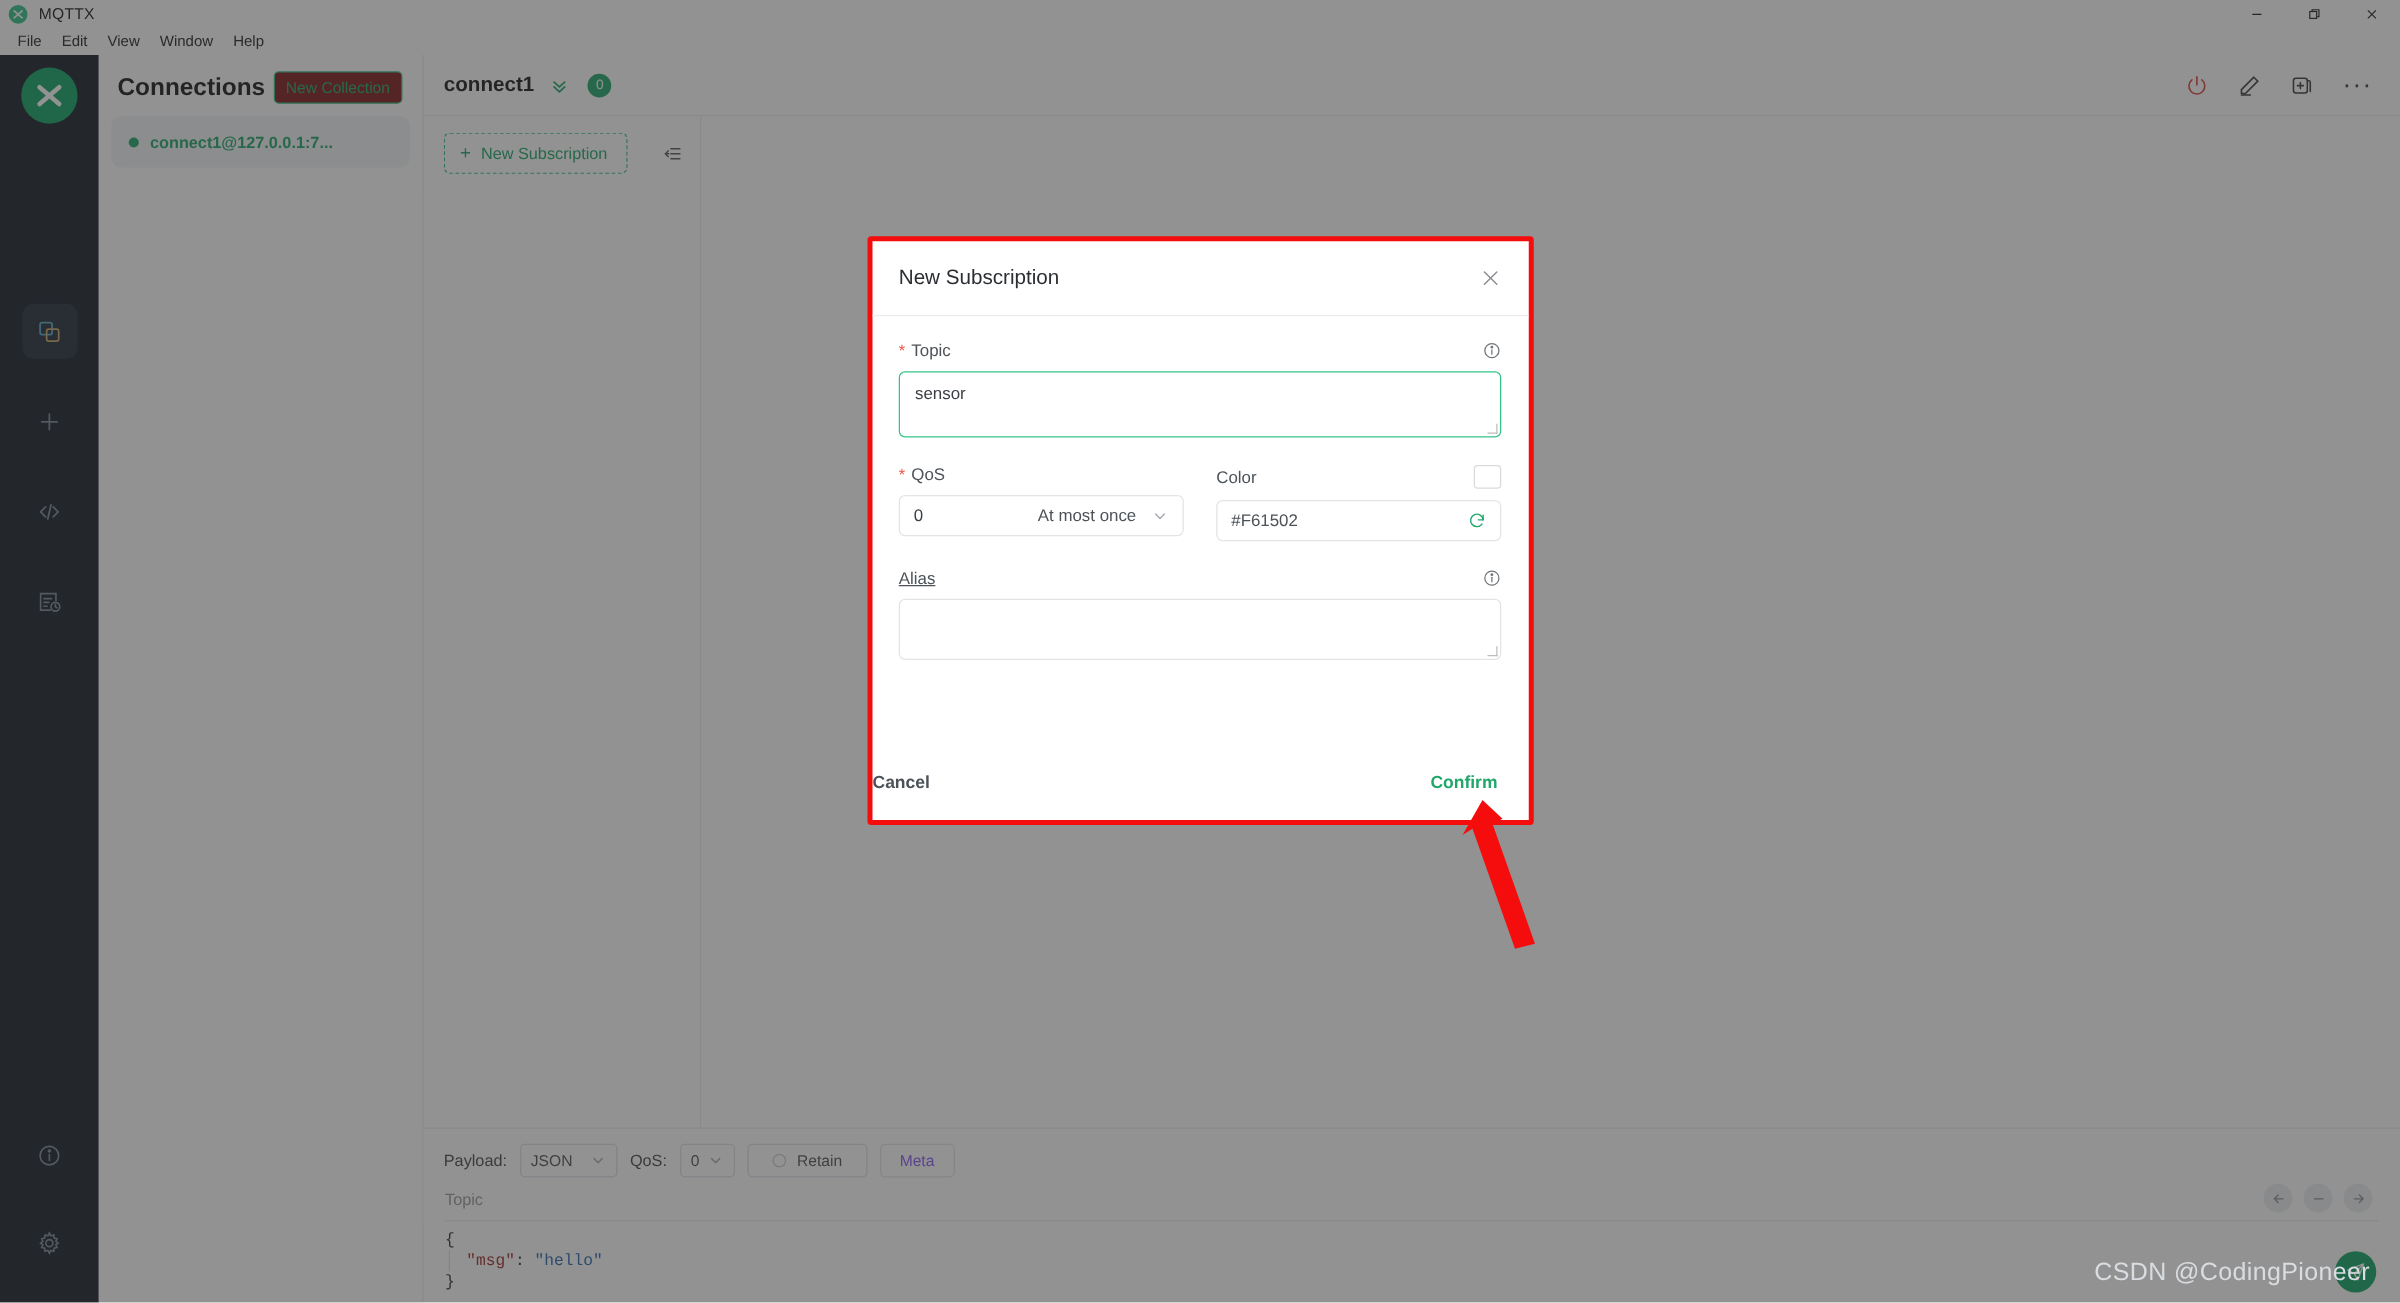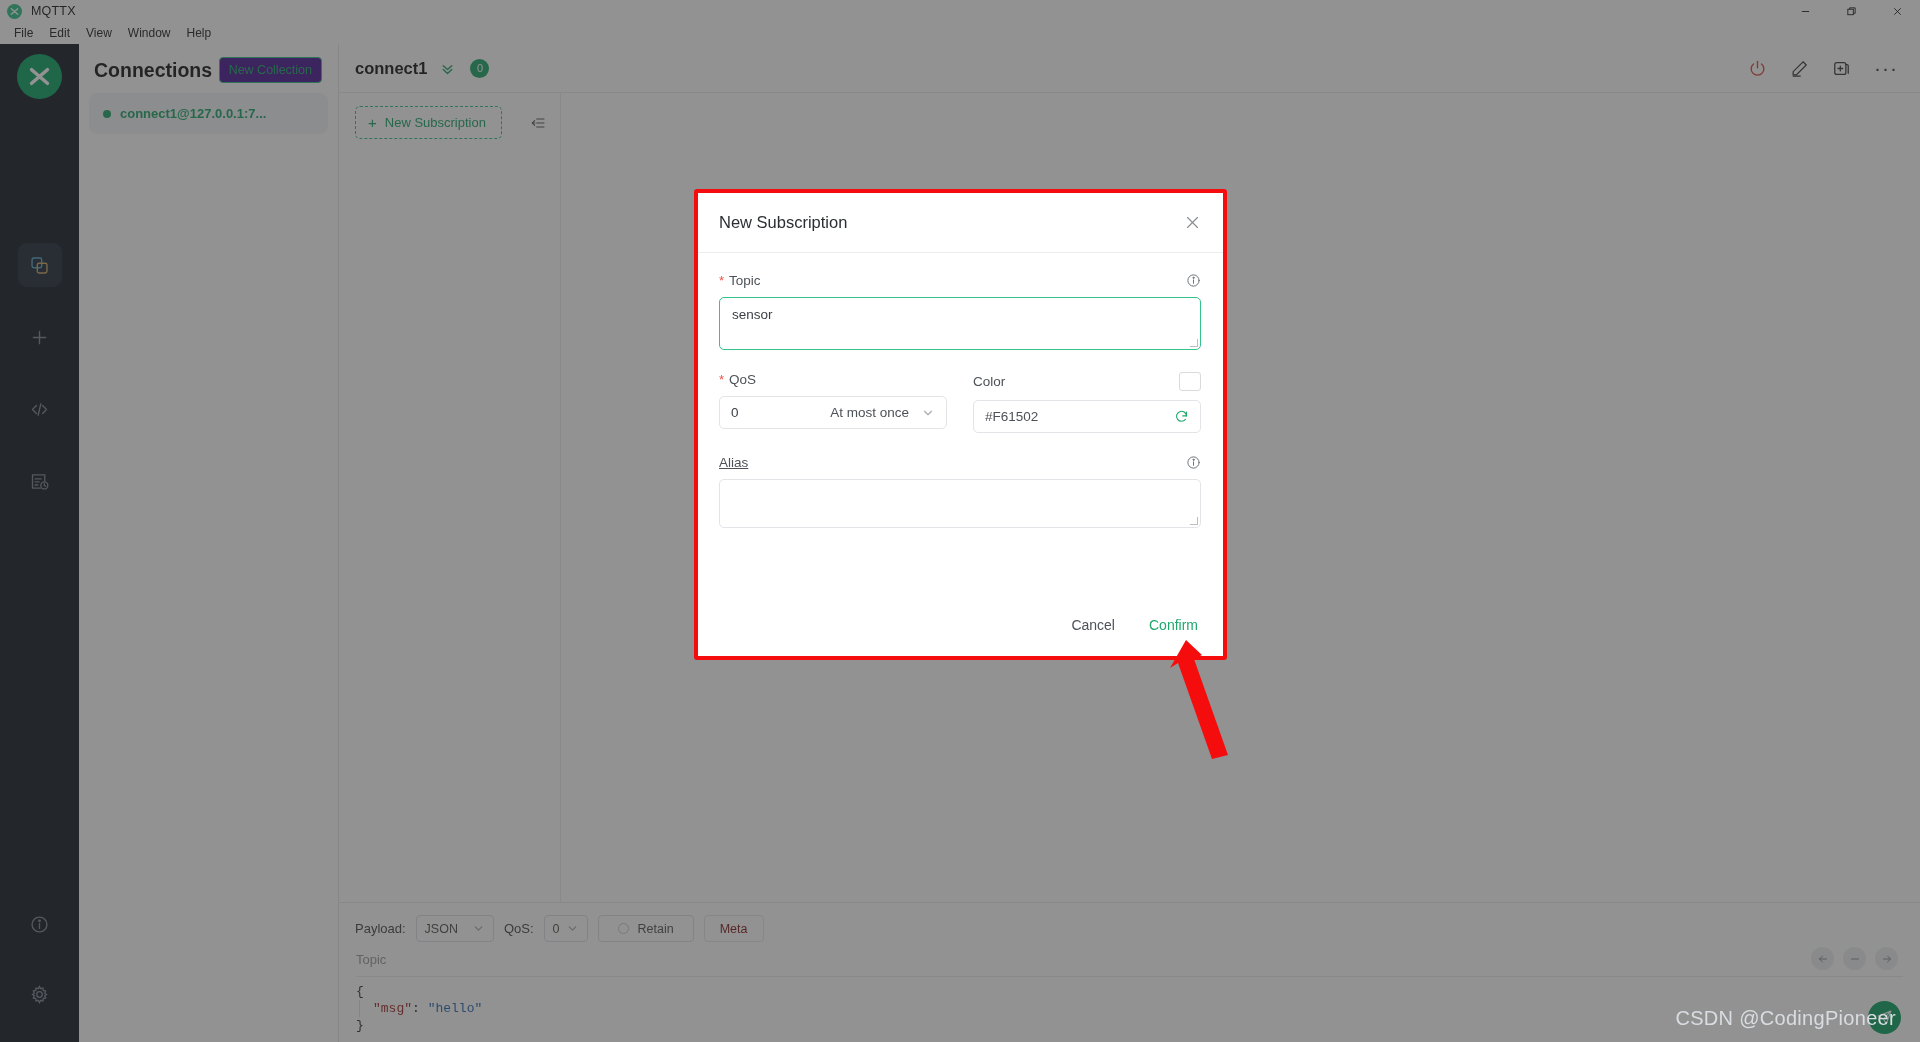--- a/index.html
+++ b/index.html
@@ -69,21 +69,21 @@
   .conn-panel {
     position: absolute; top: 44px; left: 79px; width: 260px; height: 998px;
     background: #ffffff; border-right: 1px solid #e9e9e9;
   }
   .conn-head {
     display: flex; align-items: center; padding: 13px 16px 0 15px;
   }
   .conn-title { font-size: 19.5px; font-weight: bold; color: #1b1b1b; }
   .new-collection {
     margin-left: auto; border: 1px solid #34c388; color: #21a76b;
-    border-radius: 4px; font-size: 12.5px; padding: 5px 9px; background: #4c1d95;
+    border-radius: 4px; font-size: 12.5px; padding: 5px 9px; background: #7f1d1d;
   }
   .conn-list { padding: 10px 10px 0 10px; }
   .conn-item {
     display: flex; align-items: center; gap: 9px;
     background: #f2f4f6; border-radius: 8px;
     padding: 13px 14px; font-size: 13px; color: #21a76b; font-weight: 600;
   }
   .conn-dot { width: 8px; height: 8px; border-radius: 50%; background: #21a76b; flex: none; }
 
   
@@ -165,21 +165,21 @@
   .sel-qos { min-width: 44px; gap: 6px; }
   .retain-box {
     border: 1px solid #dcdfe6; border-radius: 4px; height: 27px;
     display: flex; align-items: center; padding: 0 19px; gap: 9px;
     font-size: 12.5px; color: #555;
   }
   .radio-o { width: 11px; height: 11px; border-radius: 50%; border: 1px solid #c9ccd2; }
   .meta-box {
     border: 1px solid #e6e6e6; border-radius: 4px; height: 27px;
     display: flex; align-items: center; padding: 0 15px;
-    font-size: 12.5px; color: #7f1d1d;
+    font-size: 12.5px; color: #8b5cf6;
   }
   .pub-topic { padding: 10px 0 0 17px; font-size: 13px; color: #9b9b9b; }
   .pub-topic-chev { position: absolute; right: 22px; top: 48px; color: #9aa0a6; }
   .pub-topic-chev svg { width: 14px; height: 14px; }
   .pub-divider { margin: 9px 17px 0 17px; height: 1px; background: #ececec; }
   .pub-code {
     padding: 6px 0 0 17px; font-family: "Liberation Mono", monospace;
     font-size: 13px; line-height: 17px; color: #333;
   }
   .pub-code .ln { display: block; }
@@ -250,22 +250,22 @@
   .sel-field .arrow svg { width: 14px; height: 14px; }
   .refresh-ico { margin-left: auto; color: #21a76b; display: flex; }
   .refresh-ico svg { width: 15px; height: 15px; }
   .alias-label { margin-top: 22px; text-decoration: underline; }
   .alias-input {
     margin-top: 9px; height: 49px; border: 1px solid #e2e4e8; border-radius: 5px;
     background: #fff; position: relative;
   }
   .dlg-foot {
     position: absolute; left: 0; right: 0; bottom: 0; height: 62px;
-    display: flex; align-items: center; justify-content: flex-end;
-    padding: 0 25px 0 0; gap: 34px;
+    display: flex; align-items: center; justify-content: space-between;
+    padding: 0 25px 0 0; gap: 34px; font-weight: bold;
   }
   .btn-cancel { font-size: 14px; color: #4c5258; }
   .btn-confirm { font-size: 14px; color: #21a76b; }
 
   
   .arrow-anno { position: absolute; left: 1150px; top: 635px; width: 100px; height: 130px; }
 
   
   .watermark {
     position: absolute; right: 24px; bottom: 12px;

